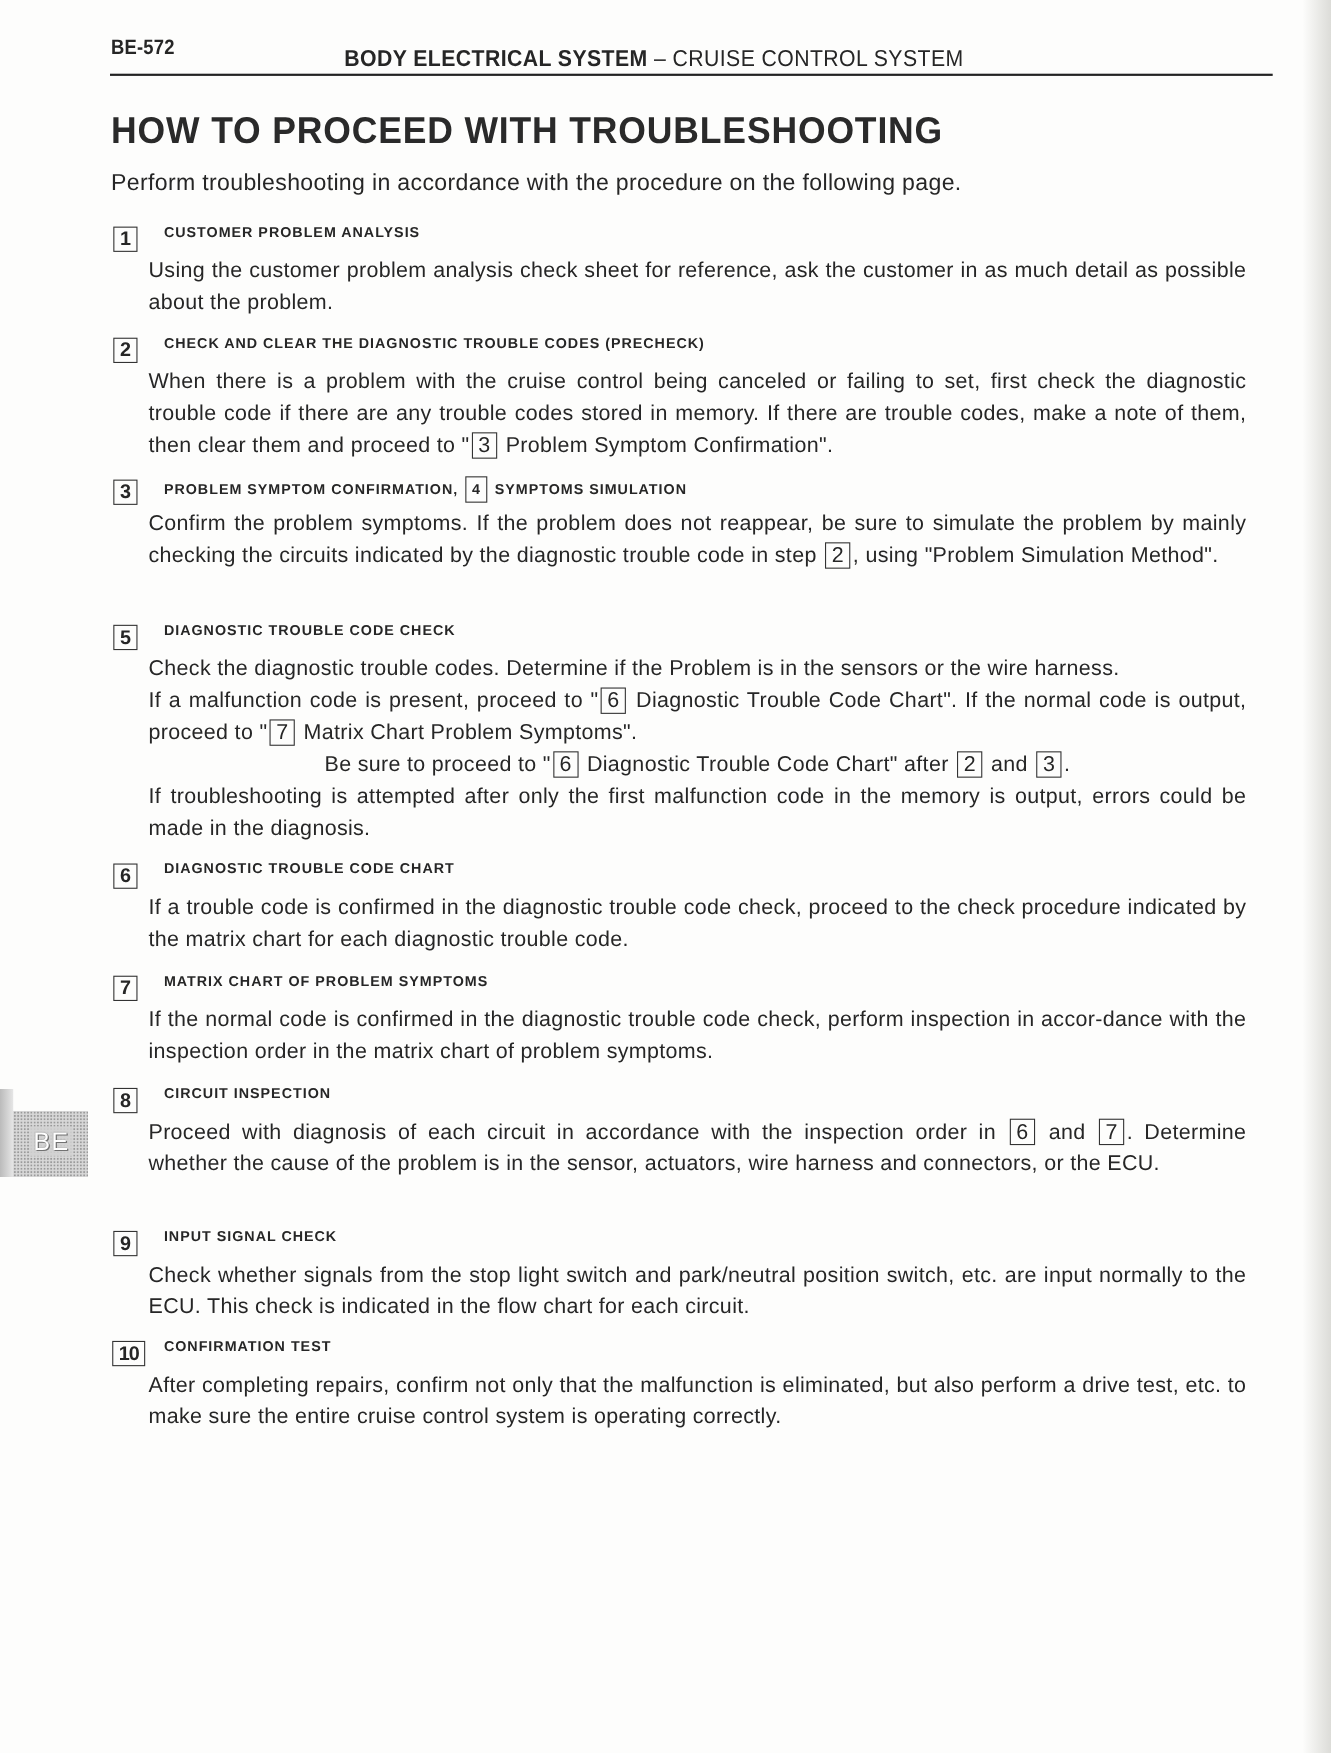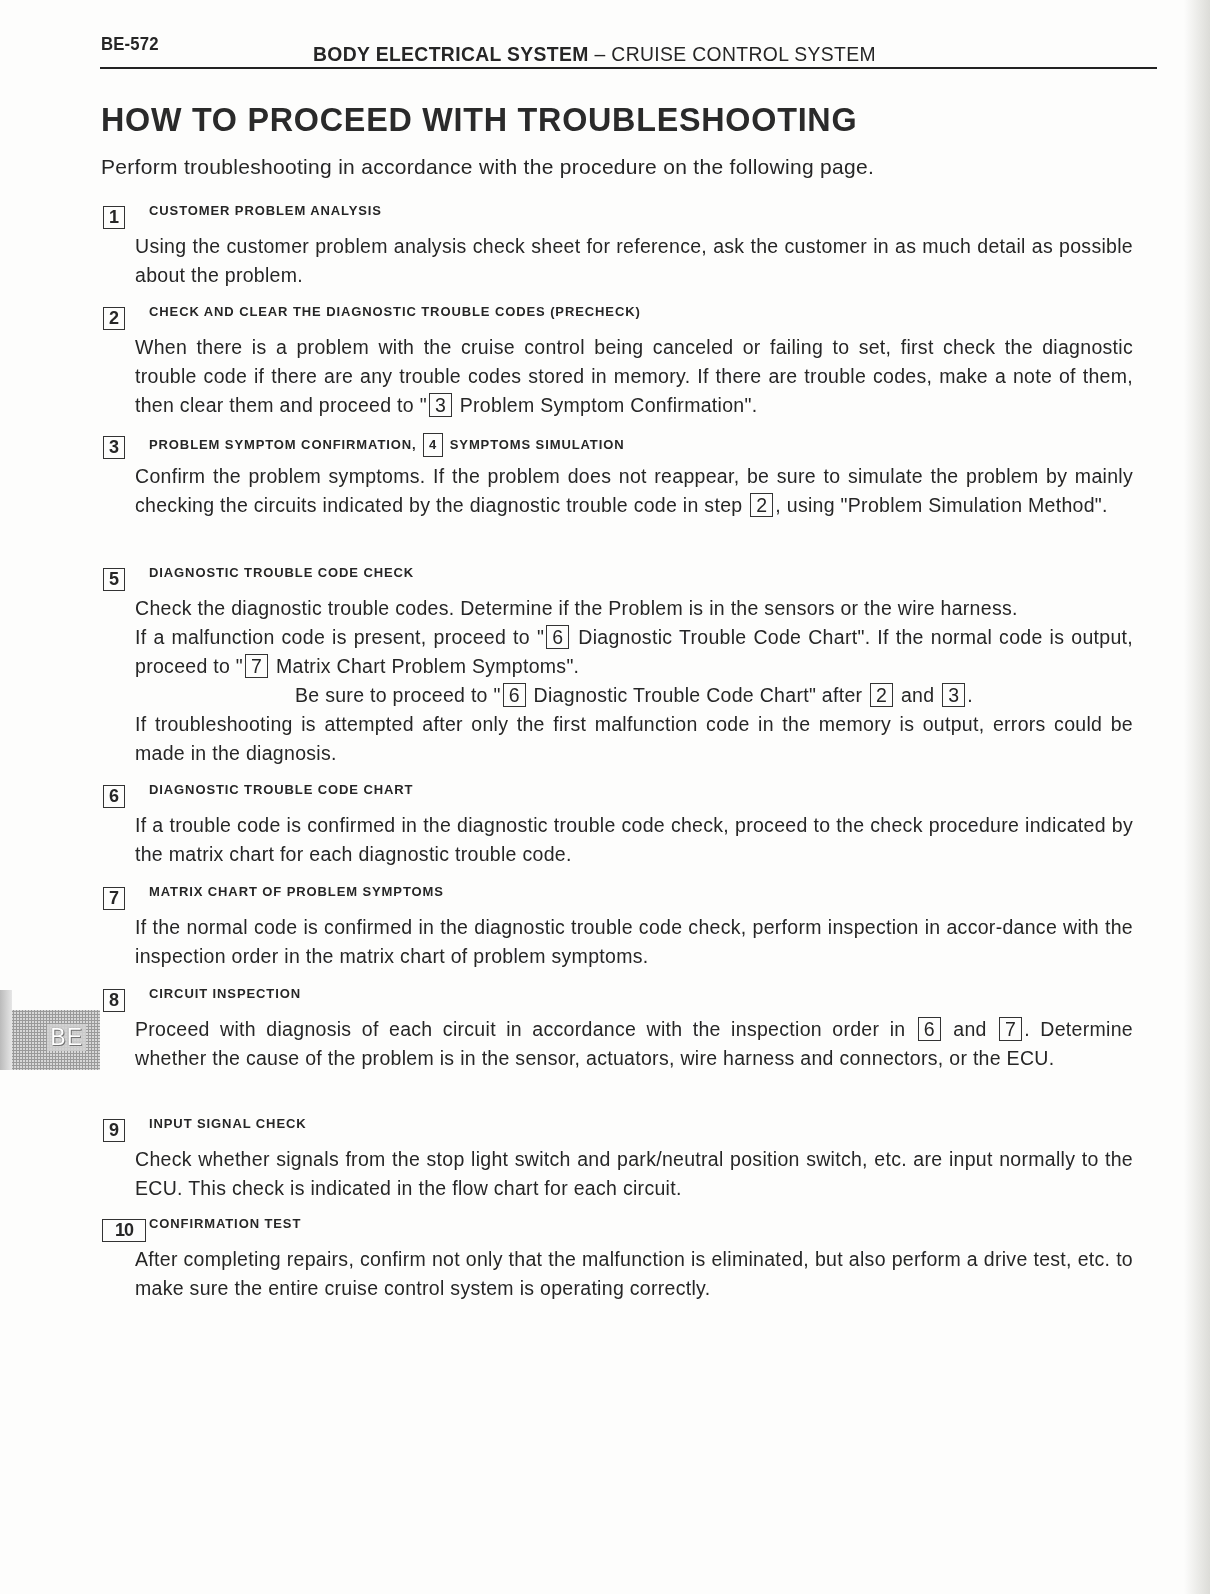--- a/index.html
+++ b/index.html
@@ -42,38 +42,38 @@
     }
     .step {
       position: absolute; left: 100px; width: 1050px;
     }
     .step-box {
       position: absolute; left: 3px; top: 3px;
       width: 22px; height: 23px; border: 1.5px solid #333;
       display: flex; align-items: center; justify-content: center;
       font-size: 18px; font-weight: bold; box-sizing: border-box;
     }
-    .step-box.wide { width: 44px; left: 2px; letter-spacing: -1px; }
+    .step-box.wide { width: 30px; left: 2px; letter-spacing: -1px; }
     .step-head {
       position: absolute; left: 49px; top: 0; margin: 0;
       font-size: 13px; font-weight: bold; letter-spacing: 0.9px; white-space: nowrap;
     }
     .step-body {
       position: absolute; left: 35px; top: 29px; width: 998px;
       font-size: 19.5px; line-height: 29px; letter-spacing: 0.3px;
       text-align: justify;
     }
     .step-body p { margin: 0; }
     .ref {
       display: inline-block; border: 1.3px solid #333;
       padding: 0 5px; line-height: 22px; margin: 0 2px;
       font-weight: normal;
     }
     .side-tab {
-      position: absolute; left: 0; top: 1010px; width: 100px; height: 60px;
+      position: absolute; left: 0; top: 1010px; width: 80px; height: 60px;
       background-image: radial-gradient(#9a9a9a 1px, transparent 1.2px);
       background-size: 3px 3px;
       background-color: #d8d8d8;
     }
     .side-tab .fold {
       position: absolute; left: 0; top: -20px; width: 12px; height: 80px;
       background: linear-gradient(to right, #bbb, #e6e6e6);
     }
     .side-tab-label {
       position: absolute; right: 14px; top: 14px;

